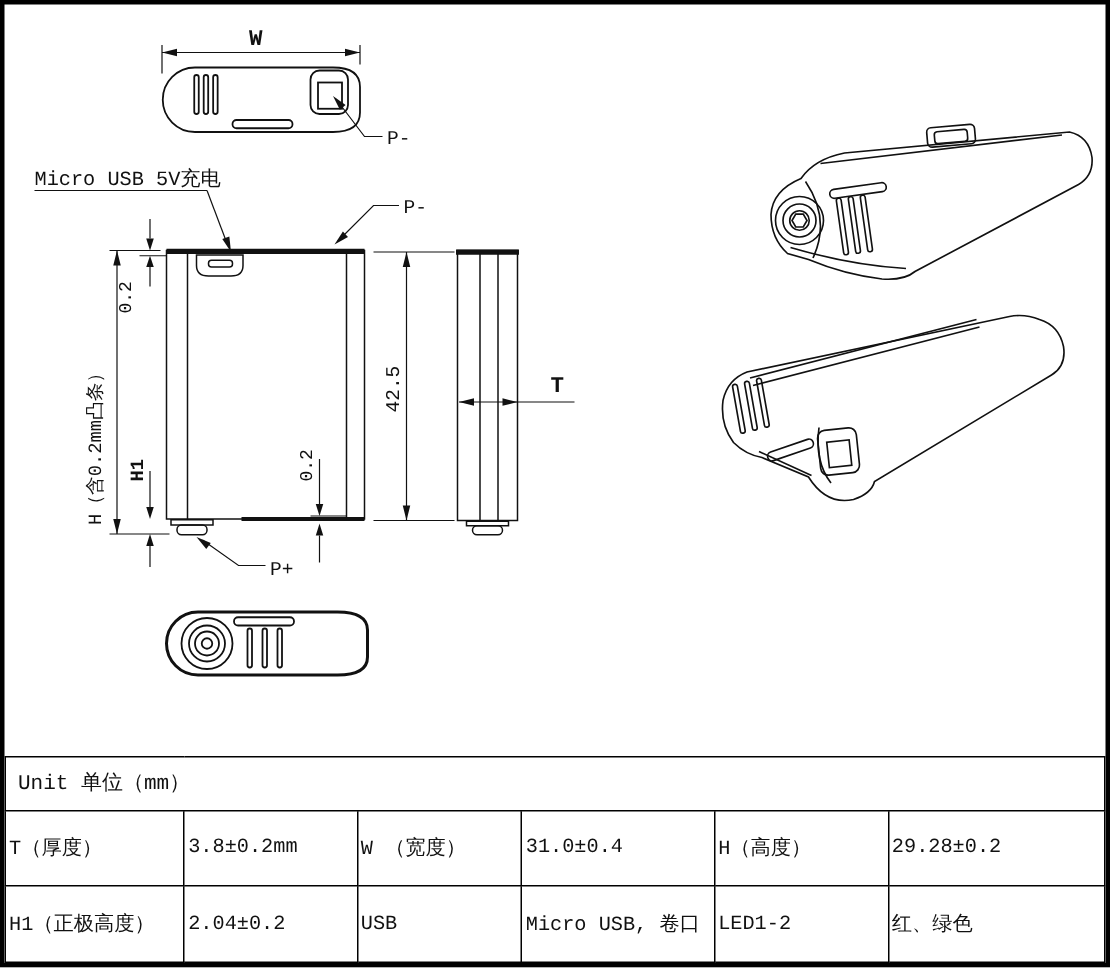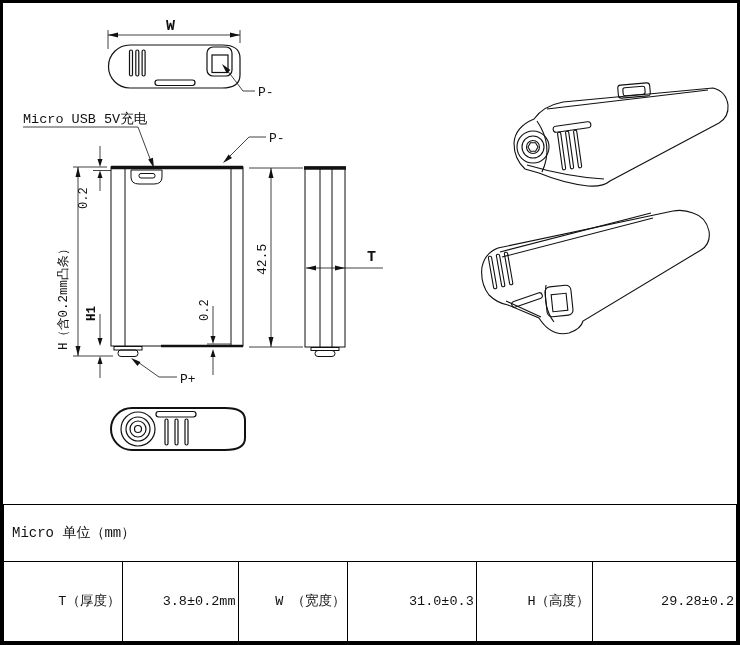--- a/index.html
+++ b/index.html
@@ -17,21 +17,21 @@
   svg text{fill:#111;font-family:"Liberation Mono","DejaVu Sans Mono",monospace;}
   .spec-table{
     position:absolute;left:0;right:0;top:501px;bottom:0;
     width:100%;height:138px;
     border-collapse:collapse;
     table-layout:fixed;
     font-size:13.5px;
   }
   .spec-table td{
     border:1.6px solid #000;
-    text-align:right;
+    text-align:left;
     vertical-align:middle;
     padding:0 2px;
     white-space:nowrap;
     overflow:hidden;
   }
   .spec-table tr.unit-row td{
     text-align:left;
     padding-left:8px;
     height:25px;
     font-size:14px;
@@ -216,25 +216,33 @@
     <colgroup>
       <col style="width:16.3%">
         <col style="width:15.7%">
         <col style="width:15.0%">
       <col style="width:17.5%">
         <col style="width:15.8%">
         <col style="width:19.7%">
     </colgroup>
     <tbody>
         <tr class="unit-row">
-      <td colspan="6">Micro 单位（mm）</td>
+      <td colspan="6">Unit 单位（mm）</td>
     </tr>
     <tr class="data-row">
       <td>T（厚度）</td>
       <td>3.8±0.2mm</td>
       <td>W （宽度）</td>
-      <td>31.0±0.3</td>
+      <td>31.0±0.4</td>
       <td>H（高度）</td>
       <td>29.28±0.2</td>
+    </tr>
+    <tr class="data-row">
+      <td>H1（正极高度）</td>
+      <td>2.04±0.2</td>
+      <td>USB</td>
+      <td>Micro USB, 卷口</td>
+      <td>LED1-2</td>
+      <td>红、绿色</td>
     </tr>
   </tbody>
     </table>
 </div>
 
 </body></html>

